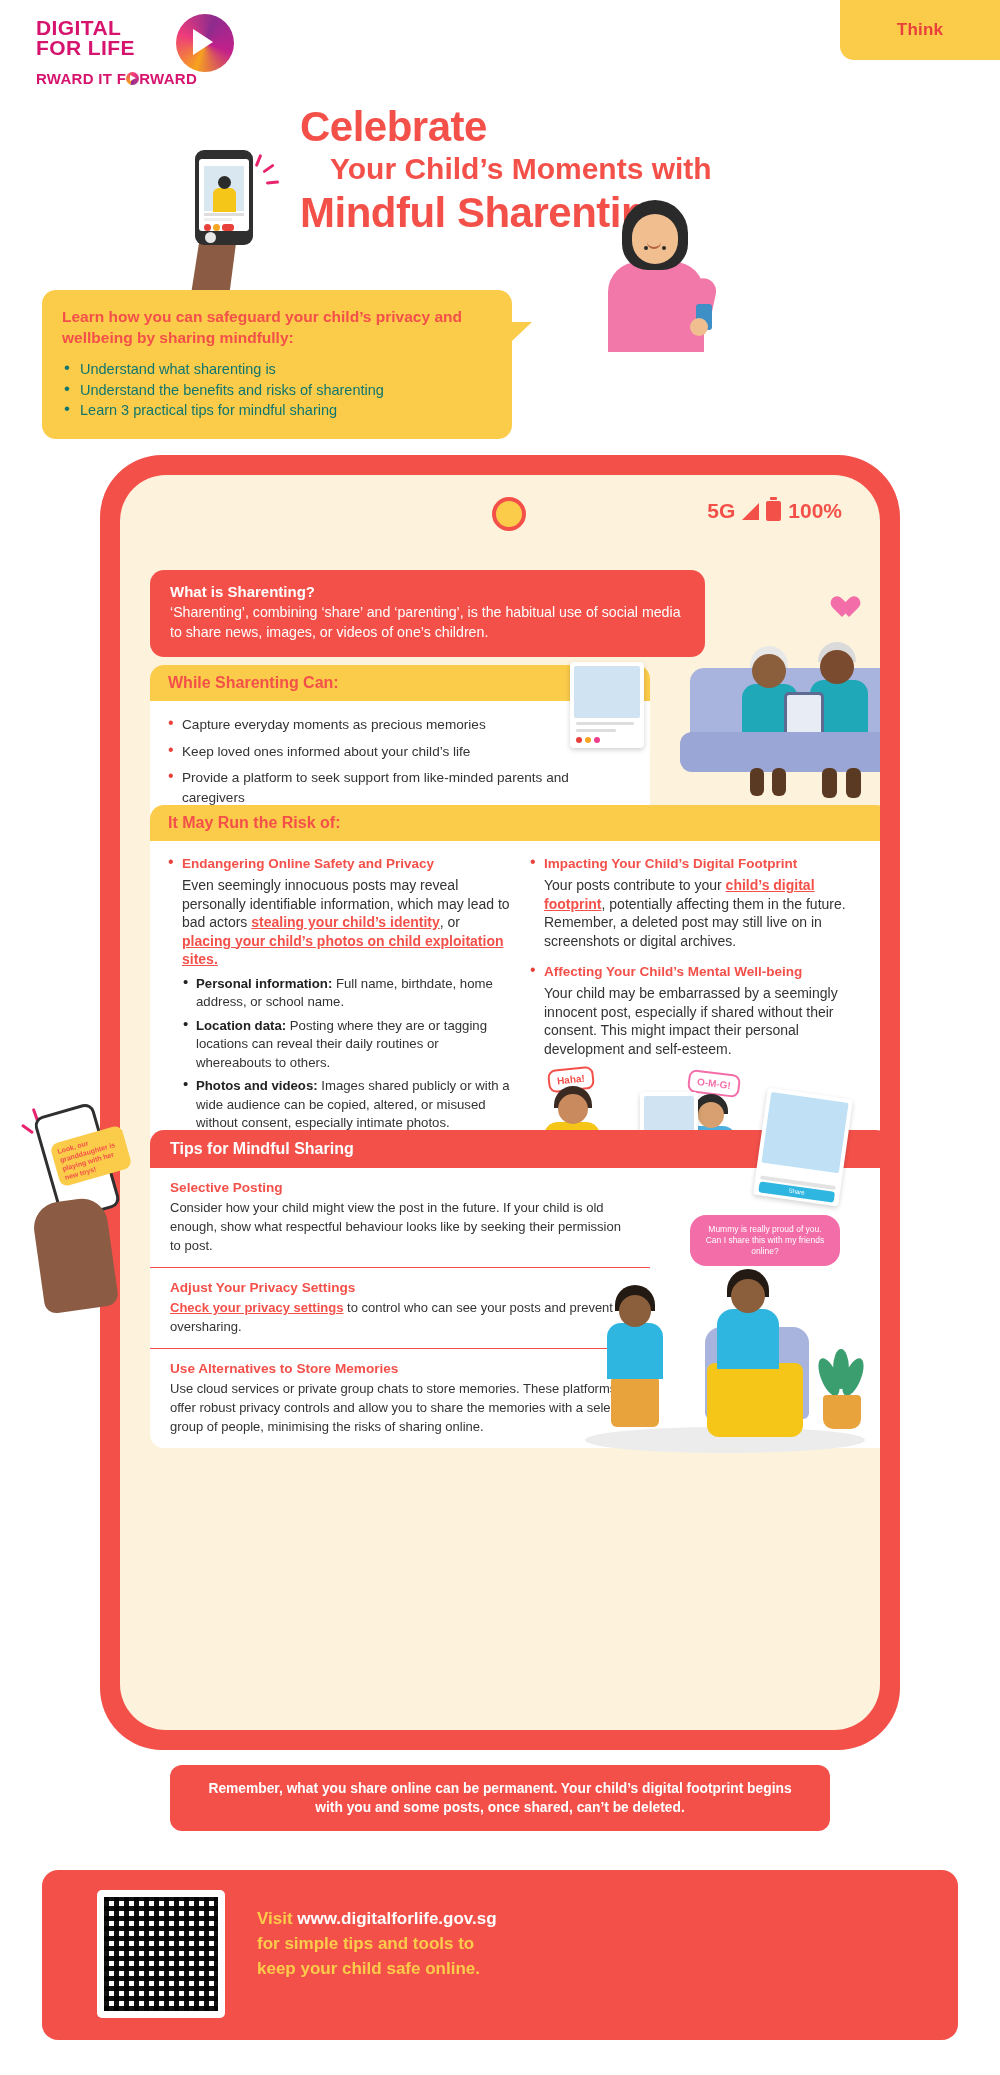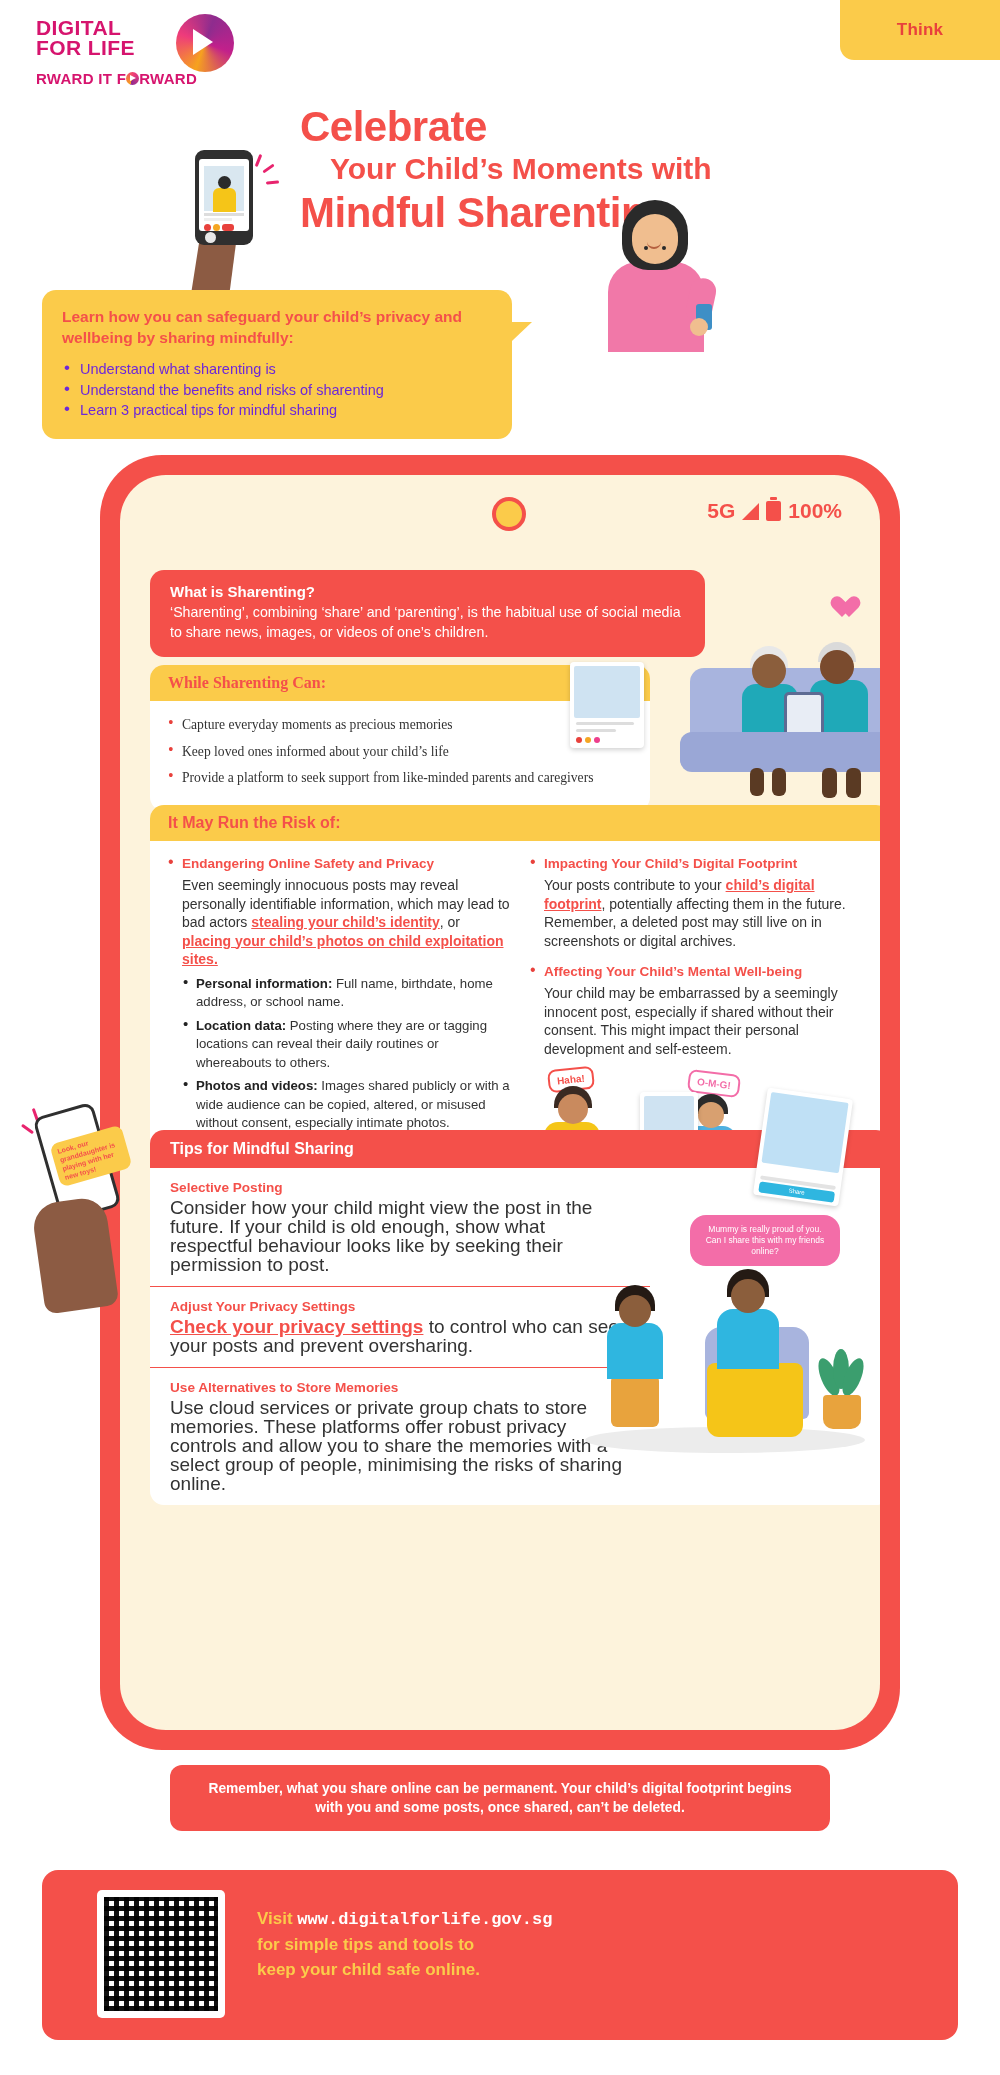--- a/index.html
+++ b/index.html
@@ -59,21 +59,21 @@
 
   
   .callout {
     position:absolute; left:42px; top:290px; width:470px; background:#FBCB4A;
     border-radius:14px; padding:16px 20px 18px 20px;
   }
   .callout-tail{ position:absolute; left:490px; top:322px; width:0;height:0;
     border-left:42px solid #FBCB4A; border-top:0 solid transparent; border-bottom:40px solid transparent;}
   .callout h2 { color:#F4504A; font-size:15.5px; font-weight:bold; line-height:21px; }
   .callout ul { list-style:none; margin-top:11px; }
-  .callout li { color:#6d28d9; font-size:14.5px; line-height:20.5px; padding-left:18px; position:relative;}
+  .callout li { color:#0f766e; font-size:14.5px; line-height:20.5px; padding-left:18px; position:relative;}
   .callout li:before{ content:"•"; position:absolute; left:2px; top:-1px; font-size:17px;}
 
   
   .mom { position:absolute; left:600px; top:200px; width:130px; height:150px; }
   .mom-hair{position:absolute;left:22px;top:0;width:66px;height:70px;background:#2A2A2A;border-radius:33px 33px 26px 26px;}
   .mom-face{position:absolute;left:32px;top:14px;width:46px;height:50px;background:#F0BE8F;border-radius:23px;}
   .mom-eye{position:absolute;width:4px;height:4px;border-radius:50%;background:#2a2a2a;top:32px;}
   .mom-smile{position:absolute;left:47px;top:42px;width:14px;height:7px;border-bottom:2px solid #b5603f;border-radius:0 0 10px 10px;}
   .mom-body{position:absolute;left:8px;top:62px;width:96px;height:90px;background:#F178A8;border-radius:30px 30px 0 0;}
   .mom-arm{position:absolute;left:88px;top:78px;width:26px;height:46px;background:#F178A8;border-radius:13px;transform:rotate(12deg);}
@@ -123,38 +123,38 @@
   .sub-l li { font-size:13.2px; line-height:18.5px; color:#333; padding-left:14px; position:relative; margin-bottom:5px;}
   .sub-l li:before{content:"•";position:absolute;left:1px;top:-2px;color:#222;font-size:15px;}
   .sub-l b { color:#222; }
 
   
   .tips { position:absolute; left:30px; top:655px; width:740px; background:#fff; border-radius:14px; overflow:hidden;}
   .tips-hd { background:#F4504A; color:#fff; font-size:16px; font-weight:bold; padding:10px 20px;}
   .tip { padding:12px 20px 12px 20px; border-bottom:1.4px solid #F4504A; width:500px;}
   .tip:last-child{border-bottom:none;}
   .tip h4 { color:#F4504A; font-size:13.6px; font-weight:bold; margin-bottom:3px;}
-  .tip p { font-size:19px; line-height:19px; color:#333;}
+  .tip p { font-size:13px; line-height:19px; color:#333;}
 
   
   .remember {
     position:absolute; left:170px; top:1765px; width:660px; background:#F4504A;
     border-radius:12px; color:#fff; text-align:center; font-weight:bold;
     font-size:13.8px; line-height:19px; padding:14px 26px;
   }
 
   
   .band { position:absolute; left:42px; top:1870px; width:916px; height:170px; background:#F4504A; border-radius:16px;}
   .qr { position:absolute; left:55px; top:20px; width:128px; height:128px; background:#fff; border-radius:5px; padding:7px;}
   .qrgrid{width:100%;height:100%;background:
      repeating-linear-gradient(90deg,#111 0 5px,#fff 5px 10px),
      repeating-linear-gradient(0deg,#111 0 5px,#fff 5px 10px);
      background-blend-mode:multiply; }
   .visit { position:absolute; left:215px; top:36px; color:#FBCB4A; font-weight:bold; font-size:17px; line-height:25px;}
-  .visit .w { color:#fff;font-family:Liberation Mono, monospace; }
+  .visit .w { color:#fff; }
   .sofa { position:absolute; left:560px; top:165px; width:260px; height:160px;}
   .sofa-back{position:absolute;left:10px;top:28px;width:240px;height:78px;background:#A8B4DE;border-radius:14px;}
   .sofa-seat{position:absolute;left:0;top:92px;width:260px;height:40px;background:#9AA7D6;border-radius:12px;}
   .gp1-head{position:absolute;left:72px;top:14px;width:34px;height:34px;border-radius:50%;background:#8B5E3C;}
   .gp1-hair{position:absolute;left:70px;top:6px;width:38px;height:22px;border-radius:19px 19px 0 0;background:#E8E8E8;}
   .gp1-body{position:absolute;left:62px;top:44px;width:56px;height:62px;background:#1FA9B8;border-radius:14px 14px 0 0;}
   .gp2-head{position:absolute;left:140px;top:10px;width:34px;height:34px;border-radius:50%;background:#7A4B2E;}
   .gp2-hair{position:absolute;left:138px;top:2px;width:38px;height:20px;border-radius:19px 19px 0 0;background:#DADADA;}
   .gp2-body{position:absolute;left:130px;top:40px;width:58px;height:66px;background:#1FA9B8;border-radius:14px 14px 0 0;}
   .tabletdev{position:absolute;left:104px;top:52px;width:40px;height:52px;background:#E8EDF5;border:3px solid #5D6B93;border-radius:5px;}
@@ -278,21 +278,21 @@
           <span>100%</span>
         </div>
       </div>
 
       <div class="redcard">
         <h3>What is Sharenting?</h3>
         <p>‘Sharenting’, combining ‘share’ and ‘parenting’, is the habitual use of social media to share news, images, or videos of one’s children.</p>
       </div>
       <div class="heart"></div>
 
-      <div class="sec" style="left:30px; top:190px; width:500px;font-family:Liberation Serif, serif;">
+      <div class="sec" style="left:30px; top:190px; width:500px;">
         <div class="sec-hd">While Sharenting Can:</div>
         <div class="sec-bd">
           <ul>
             <li>Capture everyday moments as precious memories</li>
             <li>Keep loved ones informed about your child’s life</li>
             <li>Provide a platform to seek support from like-minded parents and caregivers</li>
           </ul>
         </div>
       </div>
 

